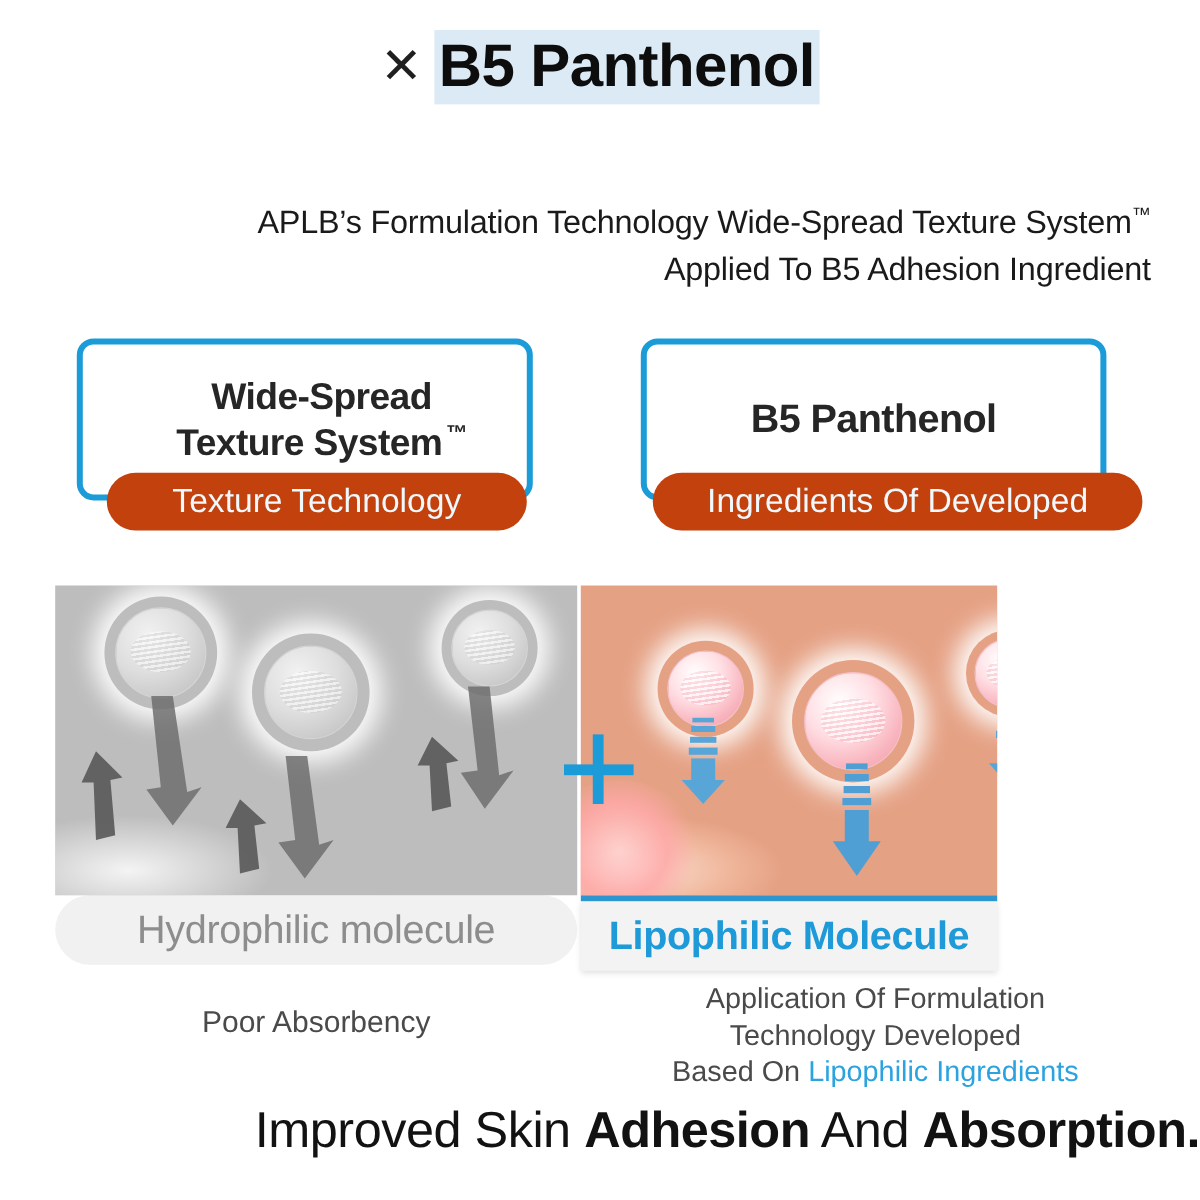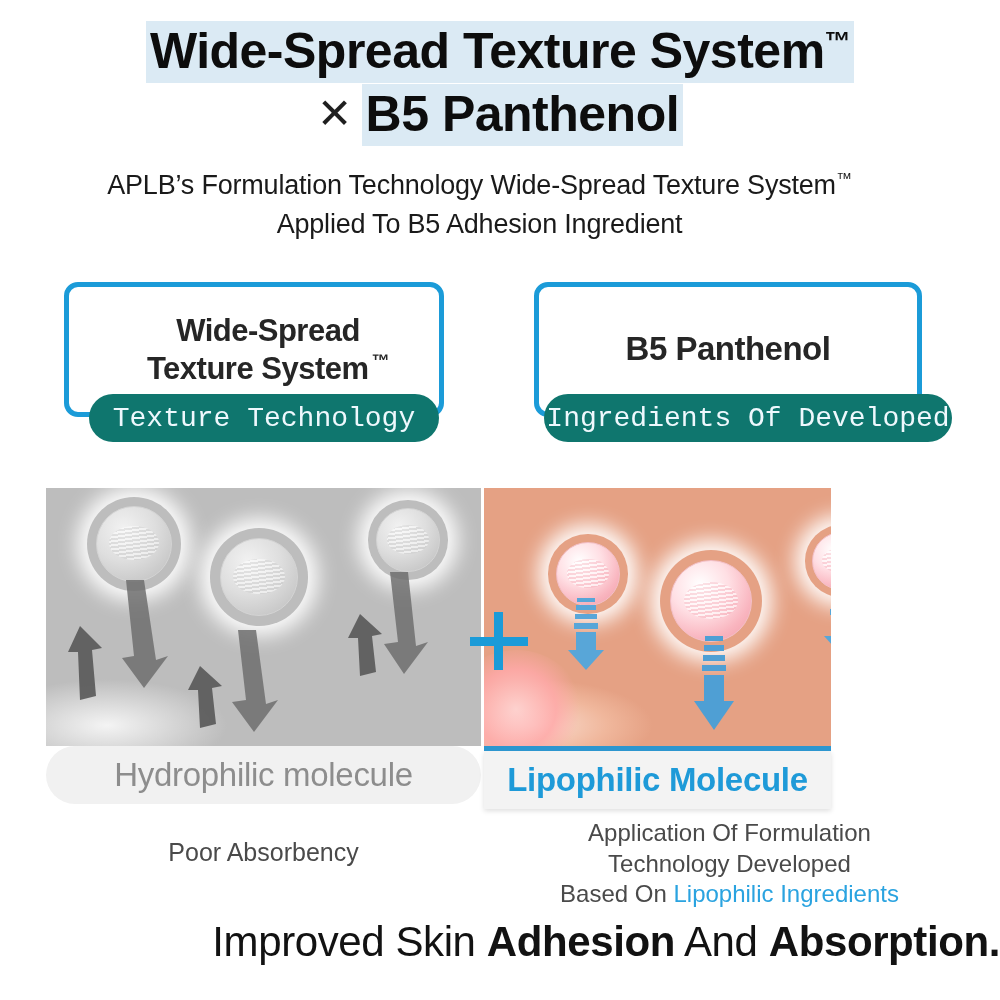--- a/index.html
+++ b/index.html
@@ -35,21 +35,21 @@
     font-size:42px;
     color:#1f1f1f;
     padding-right:10px;
     position:relative;
     top:-3px;
   }
   .tm{font-size:26px;vertical-align:super;line-height:0;}
 
   
   .subtitle{
-    position:absolute;left:0;top:166px;width:959px;text-align:center;
+    position:absolute;left:0;top:166px;width:959px;text-align:right;
     font-size:27px;color:#1a1a1a;line-height:1.44;font-weight:400;
     letter-spacing:-0.2px;
   }
   .subtitle .tm{font-size:16px;}
 
   
   .box-row{position:absolute;left:0;top:282px;width:1000px;height:190px;}
 
   .card{position:absolute;top:0;}
   .card-outline{
@@ -61,27 +61,26 @@
     display:flex;align-items:center;justify-content:center;
     z-index:2;
   }
   .card-title{
     text-align:center;color:#262626;font-weight:700;
     line-height:1.22;letter-spacing:-0.5px;
   }
   .card-title .tm{font-size:0.58em;vertical-align:super;line-height:0;padding-left:3px;}
   .card-pill{
     position:absolute;
-    background:#0f766e;
+    background:#c2410c;
     border-radius:26px;
     display:flex;align-items:center;justify-content:center;
     color:#eef8fd;
     z-index:3;
     white-space:nowrap;
-    font-family:Liberation Mono, monospace;
   }
 
   
   .card-left .card-outline{width:380px;height:135px;left:0;padding-left:28px;}
   .card-left .card-title{font-size:31px;}
   .card-left .card-pill{
     left:25px;top:112px;width:350px;height:48px;font-size:28px;
   }
 
   
@@ -218,21 +217,20 @@
     white-space:nowrap;
   }
   .bottom-line b{font-weight:700;}
 </style>
 </head>
 <body>
 
 <div class="stage">
 
   <div class="title-block">
-    <span class="title-line"><span class="hl"><span>Wide-Spread Texture System</span><span class="tm">™</span></span></span>
     <span class="title-line title-line-2"><span class="xmark">✕</span><span class="hl"><span>B5 Panthenol</span></span></span>
   </div>
 
   <div class="subtitle">
     <div><span>APLB’s Formulation Technology Wide-Spread Texture System</span><span class="tm">™</span></div>
     <div>Applied To B5 Adhesion Ingredient</div>
   </div>
 
   <div class="box-row">
 

